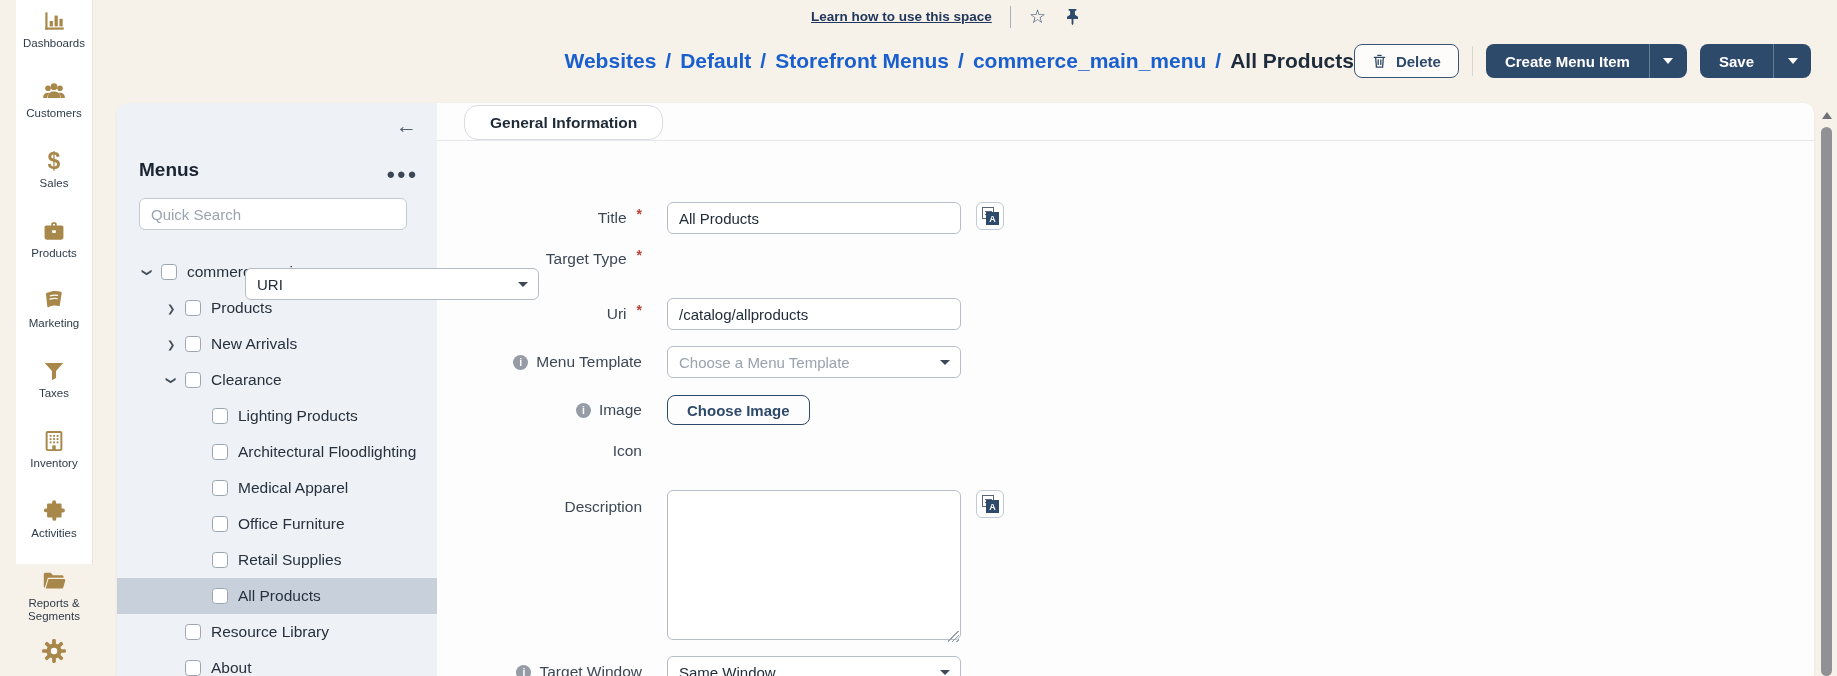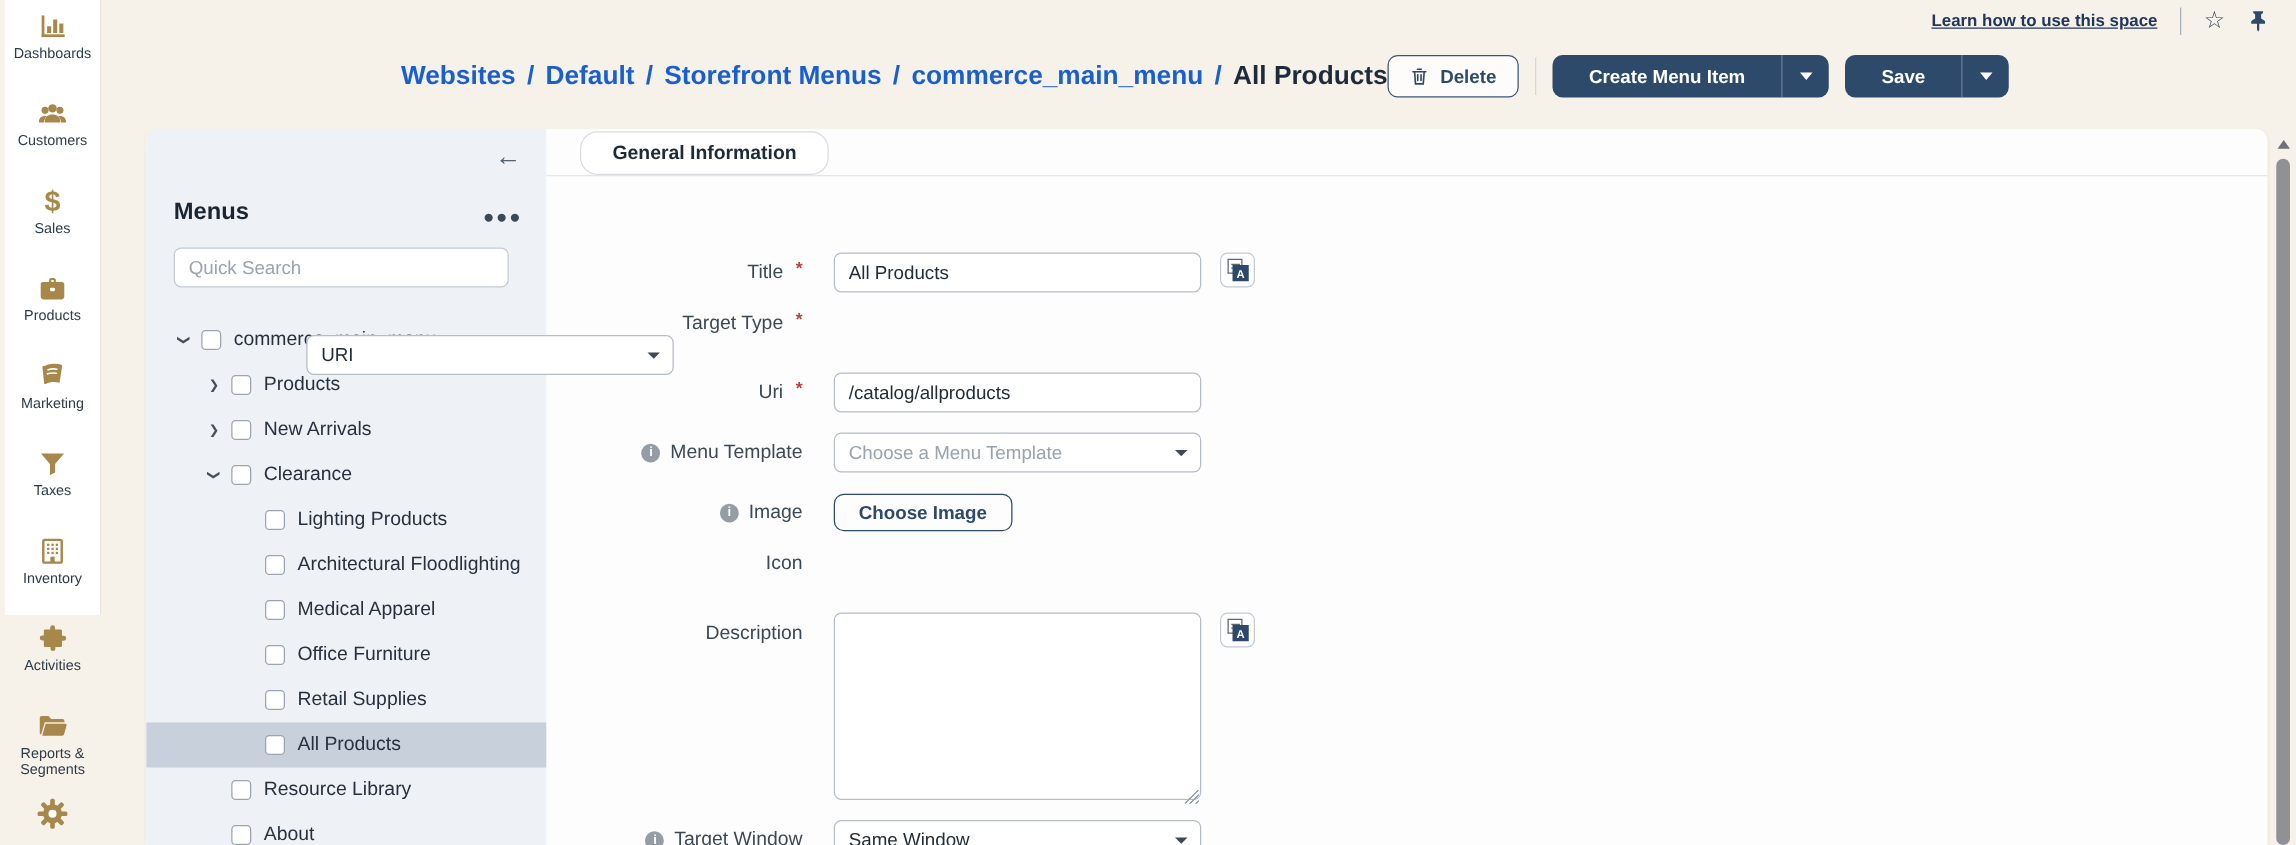--- a/index.html
+++ b/index.html
@@ -1,45 +1,45 @@
 <!DOCTYPE html>
 <html><head>
 <meta charset="utf-8">
 <style>
   * { margin:0; padding:0; box-sizing:border-box; }
   html,body { width:1837px; height:676px; overflow:hidden; }
   body { background:#f6f1e9; font-family:"Liberation Sans", sans-serif; position:relative; color:#222d3a; }
 
   
-  .sidebar { position:absolute; left:4px; top:0; width:77px; height:492px; background:#fff; border-right:1px solid #eae4d9; padding-top:8px; z-index:5; }
+  .sidebar { position:absolute; left:16px; top:0; width:77px; height:564px; background:#fff; border-right:1px solid #eae4d9; padding-top:8px; z-index:5; }
   .nav-item { height:70px; display:flex; flex-direction:column; align-items:center; cursor:pointer; }
   .nav-ico { width:26px; height:26px; display:flex; align-items:center; justify-content:center; }
   .nav-ico svg { width:26px; height:26px; }
   .nav-label { margin-top:3px; font-size:11.5px; line-height:1.12; color:#2e3b49; text-align:center; max-width:72px; }
   .dollar-glyph { font-size:23px; font-weight:700; color:#a8874a; line-height:1; }
 
   
-  .top-utility { position:absolute; left:77px; top:0; right:4px; height:33px; display:flex; align-items:center; justify-content:flex-end; gap:18px; padding-right:18px; }
+  .top-utility { position:absolute; left:77px; top:0; right:4px; height:33px; display:flex; align-items:center; justify-content:center; gap:18px; padding-right:18px; }
   .help-link { font-size:13.5px; font-weight:700; color:#22375d; text-decoration:underline; cursor:pointer; }
   .util-divider { width:1px; height:22px; background:#a9b0ba; }
   .star-ico { font-size:19px; color:#2e4a6b; line-height:1; cursor:pointer; }
   .pin-ico { width:17px; height:18px; cursor:pointer; }
 
   
-  .header-row { position:absolute; left:117px; top:40px; right:26px; height:42px; display:flex; align-items:center; justify-content:center; }
+  .header-row { position:absolute; left:117px; top:40px; right:26px; height:42px; display:flex; align-items:center; justify-content:flex-end; }
   .breadcrumb { display:flex; align-items:baseline; gap:9px; font-size:21px; font-weight:600; }
   .crumb-link { color:#1a5fce; cursor:pointer; }
   .crumb-sep { color:#1a5fce; }
   .crumb-current { color:#1d2b3a; font-weight:700; }
 
   .actions { display:flex; align-items:center; gap:13px; }
   .btn-outline { height:34px; padding:0 17px; display:flex; align-items:center; gap:9px; background:#fdfcfa; border:1px solid #3c5577; border-radius:8px; color:#2e4a6b; font-size:15px; font-weight:600; cursor:pointer; }
   .action-divider { width:1px; height:30px; background:#ddd6c8; }
   .btn-split { display:flex; height:34px; background:#2e4a6b; border-radius:8px; overflow:hidden; }
-  .btn-main { padding:0 29px; display:flex; align-items:center; color:#fff; font-size:15px; font-weight:600; cursor:pointer; }
+  .btn-main { padding:0 19px; display:flex; align-items:center; color:#fff; font-size:15px; font-weight:600; cursor:pointer; }
   .btn-caret-seg { width:38px; display:flex; align-items:center; justify-content:center; border-left:1px solid rgba(255,255,255,.28); cursor:pointer; }
   .caret-down-white { width:0; height:0; border-left:5px solid transparent; border-right:5px solid transparent; border-top:6px solid #fff; }
 
   
   .card { position:absolute; left:117px; top:103px; width:1697px; height:573px; background:#fdfdfe; border-radius:10px 10px 0 0; box-shadow:0 1px 3px rgba(50,50,70,.07); overflow:hidden; }
 
   
   .menus-panel { position:absolute; left:0; top:0; width:320px; height:573px; background:#eef1f5; border-radius:10px 0 0 0; }
   .panel-back { position:absolute; top:12px; right:20px; font-size:21px; color:#556070; line-height:1; cursor:pointer; }
   .panel-title { position:absolute; left:22px; top:56px; font-size:19px; font-weight:700; color:#1b2632; }

